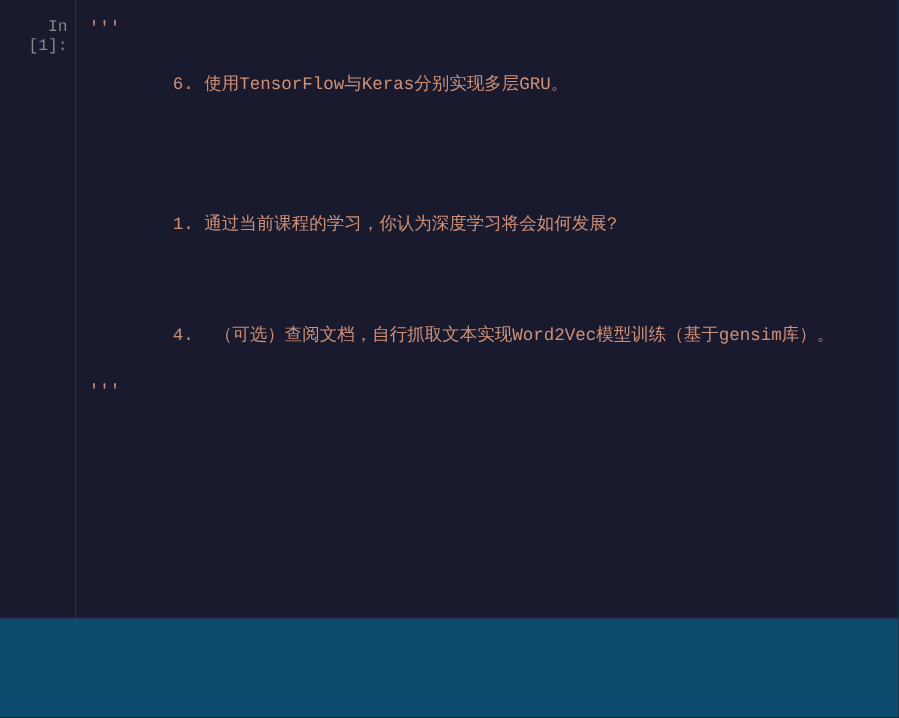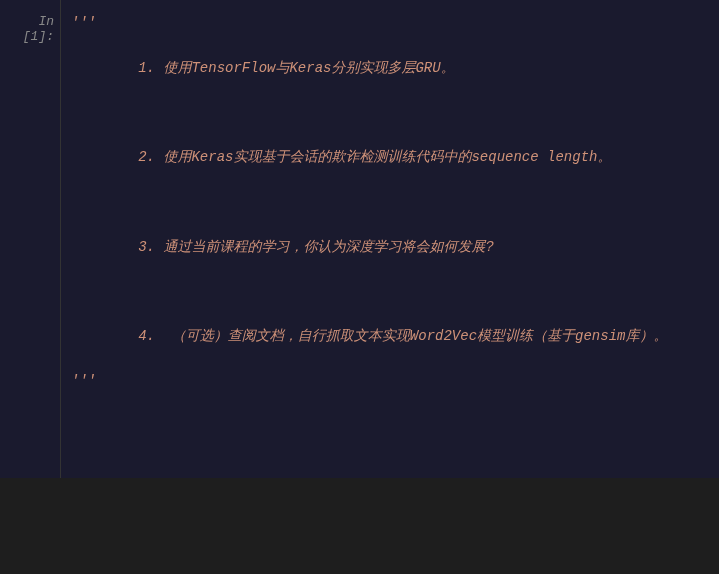--- a/index.html
+++ b/index.html
@@ -10,24 +10,23 @@
     body {
       background-color: #1e1e1e;
       font-family: 'Courier New', Courier, monospace;
       font-size: 14px;
       width: 719px;
       height: 574px;
       overflow: hidden;
     }
     .notebook {
       width: 719px;
-      height: 478px;
-      background-color: #0ea5e9;
+      height: 574px;
+      background-color: #0c4a6e;
       overflow: hidden;
-      font-style: italic;
     }
     .cell {
       display: flex;
       width: 100%;
       border-bottom: none;
     }
     .cell-gutter {
       width: 60px;
       min-width: 60px;
       color: #888;
@@ -62,29 +61,26 @@
 <div class="notebook">
 
   <div class="cell cell-1">
     <div class="cell-gutter">
       <span>In [1]:</span>
     </div>
     <div class="cell-content">
 
       <span class="code-line c-string">'''</span>
       <span class="code-line">
-        <span class="c-string">1. 使用TensorFlow与Keras分别实现多层GRU。</span>
+        <span class="c-string">6. 使用TensorFlow与Keras分别实现多层GRU。</span>
       </span>
       <span class="code-line">&nbsp;</span>
-      <span class="code-line">
-        <span class="c-string">2. 使用Keras实现基于会话的欺诈检测训练代码中的sequence length。</span>
-      </span>
       <span class="code-line">&nbsp;</span>
       <span class="code-line">
-        <span class="c-string">3. 通过当前课程的学习，你认为深度学习将会如何发展?</span>
+        <span class="c-string">1. 通过当前课程的学习，你认为深度学习将会如何发展?</span>
       </span>
       <span class="code-line">&nbsp;</span>
       <span class="code-line">
         <span class="c-string">4.  （可选）查阅文档，自行抓取文本实现Word2Vec模型训练（基于gensim库）。</span>
       </span>
       <span class="code-line c-string">'''</span>
       <span class="code-line">&nbsp;</span>
       <span class="code-line">
         
         

